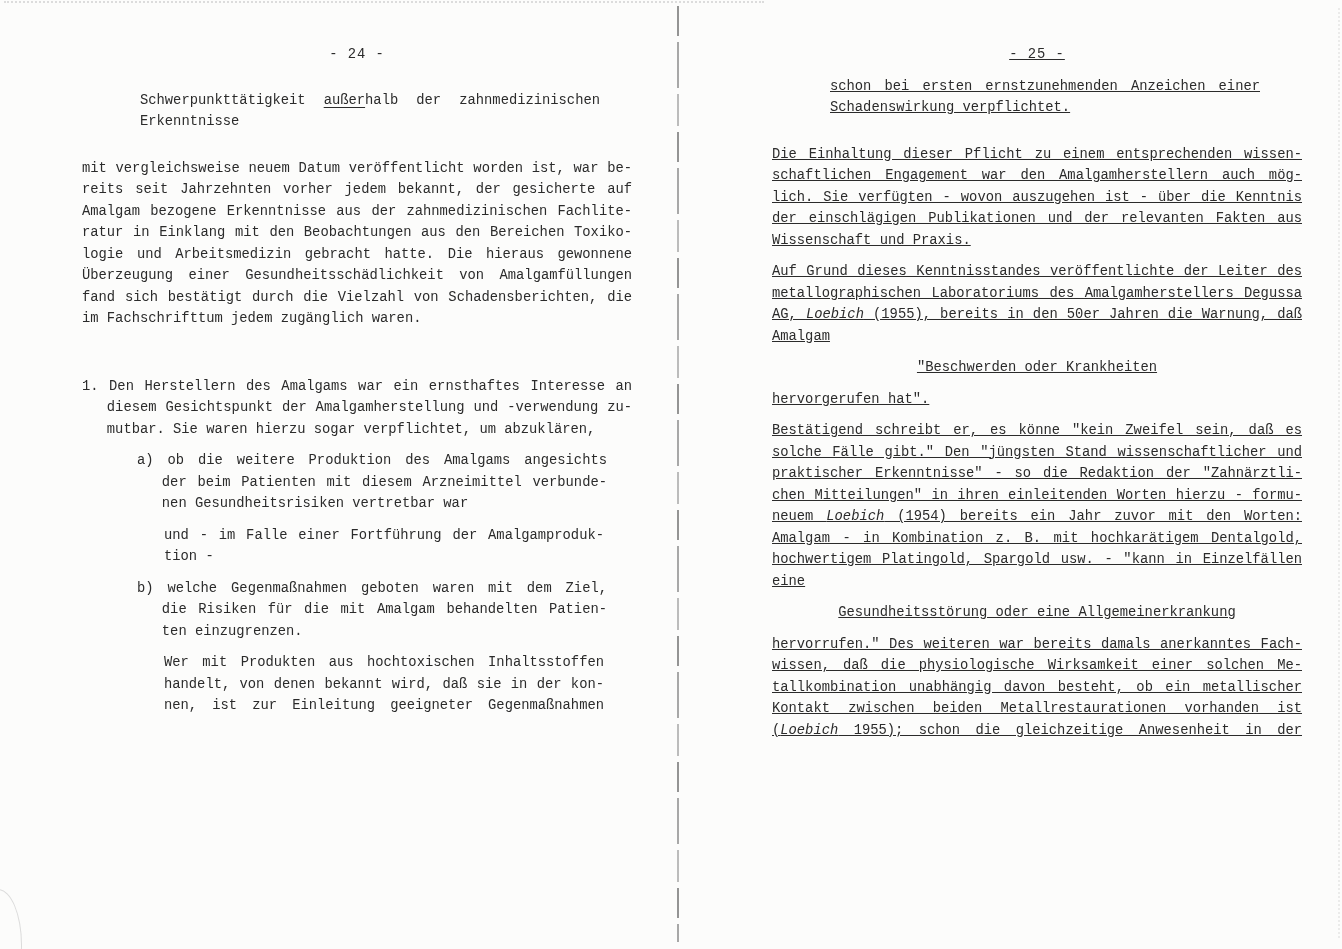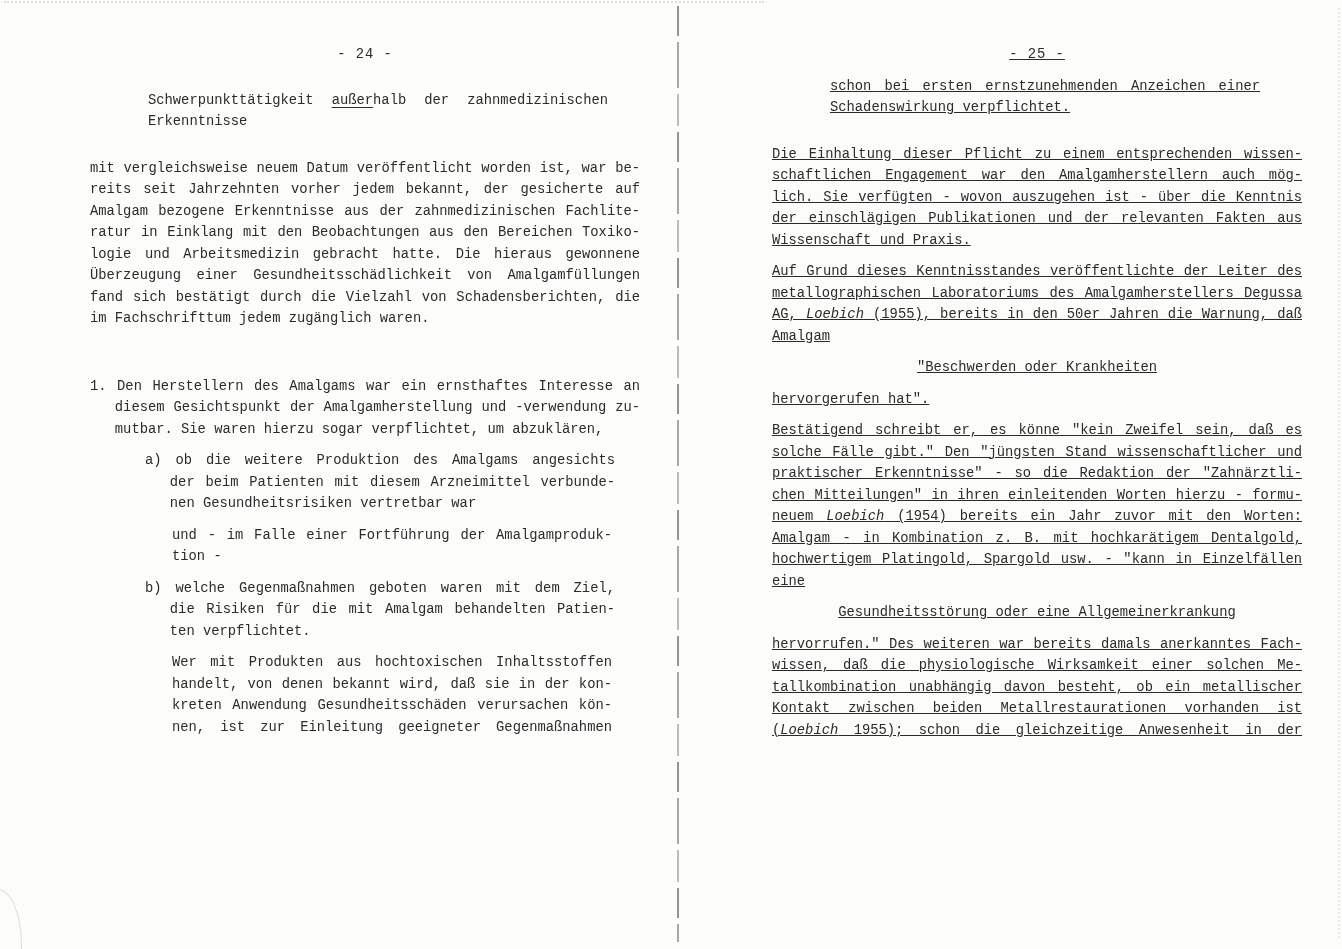--- a/index.html
+++ b/index.html
@@ -3,21 +3,21 @@
 <meta charset="utf-8">
 <style>
   html,body{margin:0;padding:0;}
   body{
     width:1342px;height:949px;position:relative;overflow:hidden;
     background:#fcfcfb;
     font-family:"Liberation Mono","DejaVu Sans Mono",monospace;
     font-size:13.8px;line-height:21.5px;color:#2b2b2b;
   }
   .page{position:absolute;top:0;}
-  .page-left{left:90px;width:550px;}
+  .page-left{left:82px;width:550px;}
   .page-right{left:772px;width:530px;text-decoration:underline;}
   .pageno{margin-top:44px;text-align:center;letter-spacing:1px;}
   .block{margin-top:10px;}
   .line{min-height:21.5px;white-space:normal;}
   .j{text-align:justify;text-align-last:justify;}
   .u{text-decoration:underline;text-underline-offset:3px;}
   .i{font-style:italic;}
   .b-heading{margin-left:58px;width:460px;margin-top:24px;}
   .b-heading + .b-para{margin-top:25px;}
   .b-para{width:100%;}
@@ -86,26 +86,25 @@
         <div class="line j"><span>der beim Patienten mit diesem Arzneimittel verbunde-</span></div>
         <div class="line"><span>nen Gesundheitsrisiken vertretbar war</span></div>
       </div>
       <div class="block b-subc">
         <div class="line j"><span>und - im Falle einer Fortführung der Amalgamproduk-</span></div>
         <div class="line"><span>tion -</span></div>
       </div>
       <div class="block b-sub">
         <div class="line j"><span>b) welche Gegenmaßnahmen geboten waren mit dem Ziel,</span></div>
         <div class="line j"><span>die Risiken für die mit Amalgam behandelten Patien-</span></div>
-        <div class="line"><span>ten verpflichtet.</span></div>
+        <div class="line"><span>ten einzugrenzen.</span></div>
       </div>
       <div class="block b-subc">
         <div class="line j"><span>Wer mit Produkten aus hochtoxischen Inhaltsstoffen</span></div>
         <div class="line j"><span>handelt, von denen bekannt wird, daß sie in der kon-</span></div>
-        <div class="line j"><span>kreten Anwendung Gesundheitsschäden verursachen kön-</span></div>
         <div class="line j"><span>nen, ist zur Einleitung geeigneter Gegenmaßnahmen</span></div>
       </div>
     </div>
 </div>
 
 <div class="page page-right">
   <div class="pageno">- 25 -</div>
   <div>
       <div class="block b-indent">
         <div class="line j"><span>schon bei ersten ernstzunehmenden Anzeichen einer</span></div>

